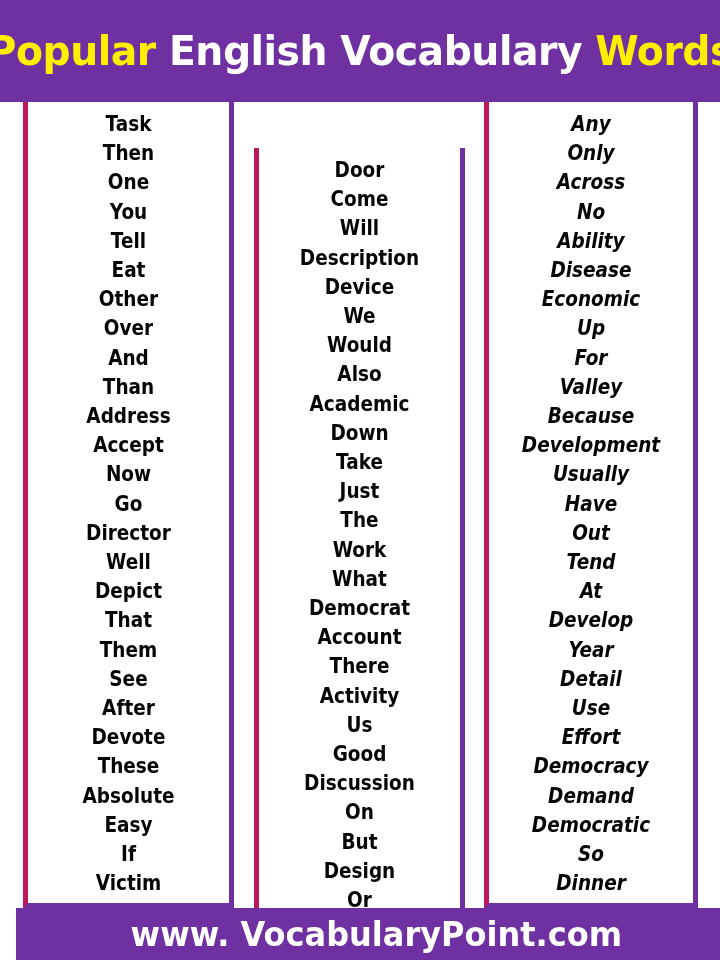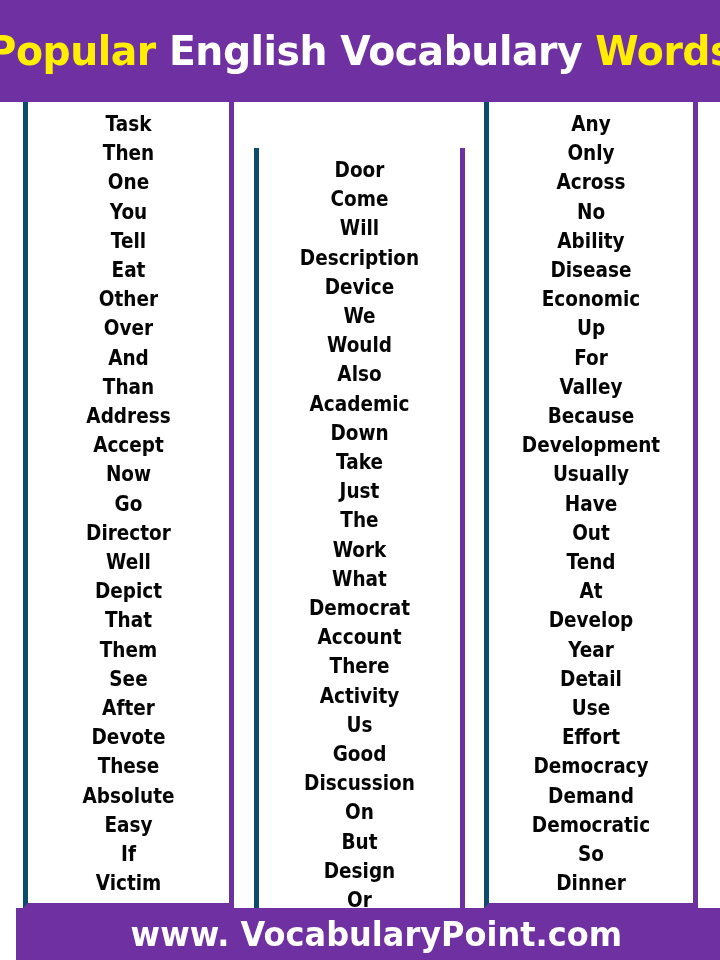--- a/index.html
+++ b/index.html
@@ -56,28 +56,28 @@
     left: 0;
     width: 720px;
     height: 806px;
   }
 
   .col {
     position: absolute;
     top: 0;
     height: 806px;
     box-sizing: border-box;
-    border-left: 5px solid #0c4a6e;
+    border-left: 5px solid #be185d;
     border-right: 5px solid #6f30a2;
     border-bottom: 5px solid #6f30a2;
     background: #ffffff;
   }
   .col-1 { left: 23px;  width: 211px; }
   .col-2 { left: 254px; width: 211px; margin-top: 46px; }
-  .col-3 { left: 484px; width: 214px; }
+  .col-3 { left: 484px; width: 214px; font-style: italic; }
 
   .word-list {
     margin: 0;
     padding: 8px 0 0 0;
     list-style: none;
     text-align: center;
   }
   .word {
     font-family: "DejaVu Sans", sans-serif;
     font-weight: bold;

